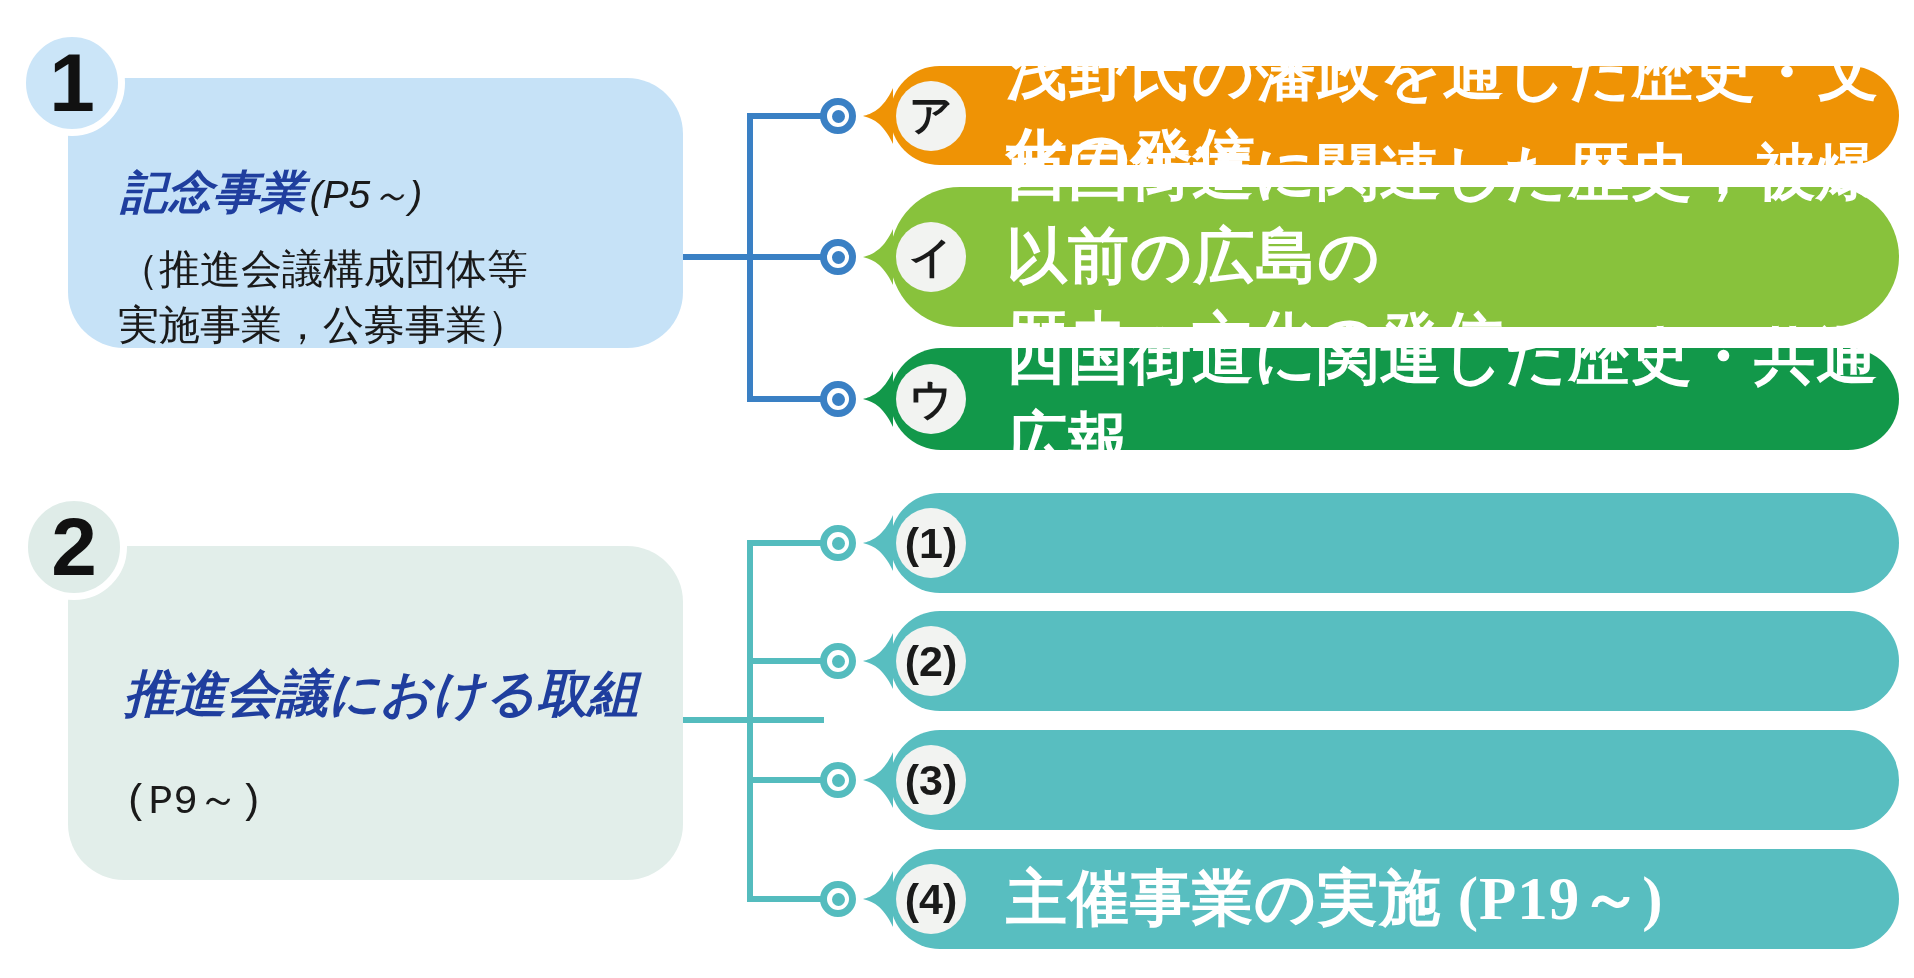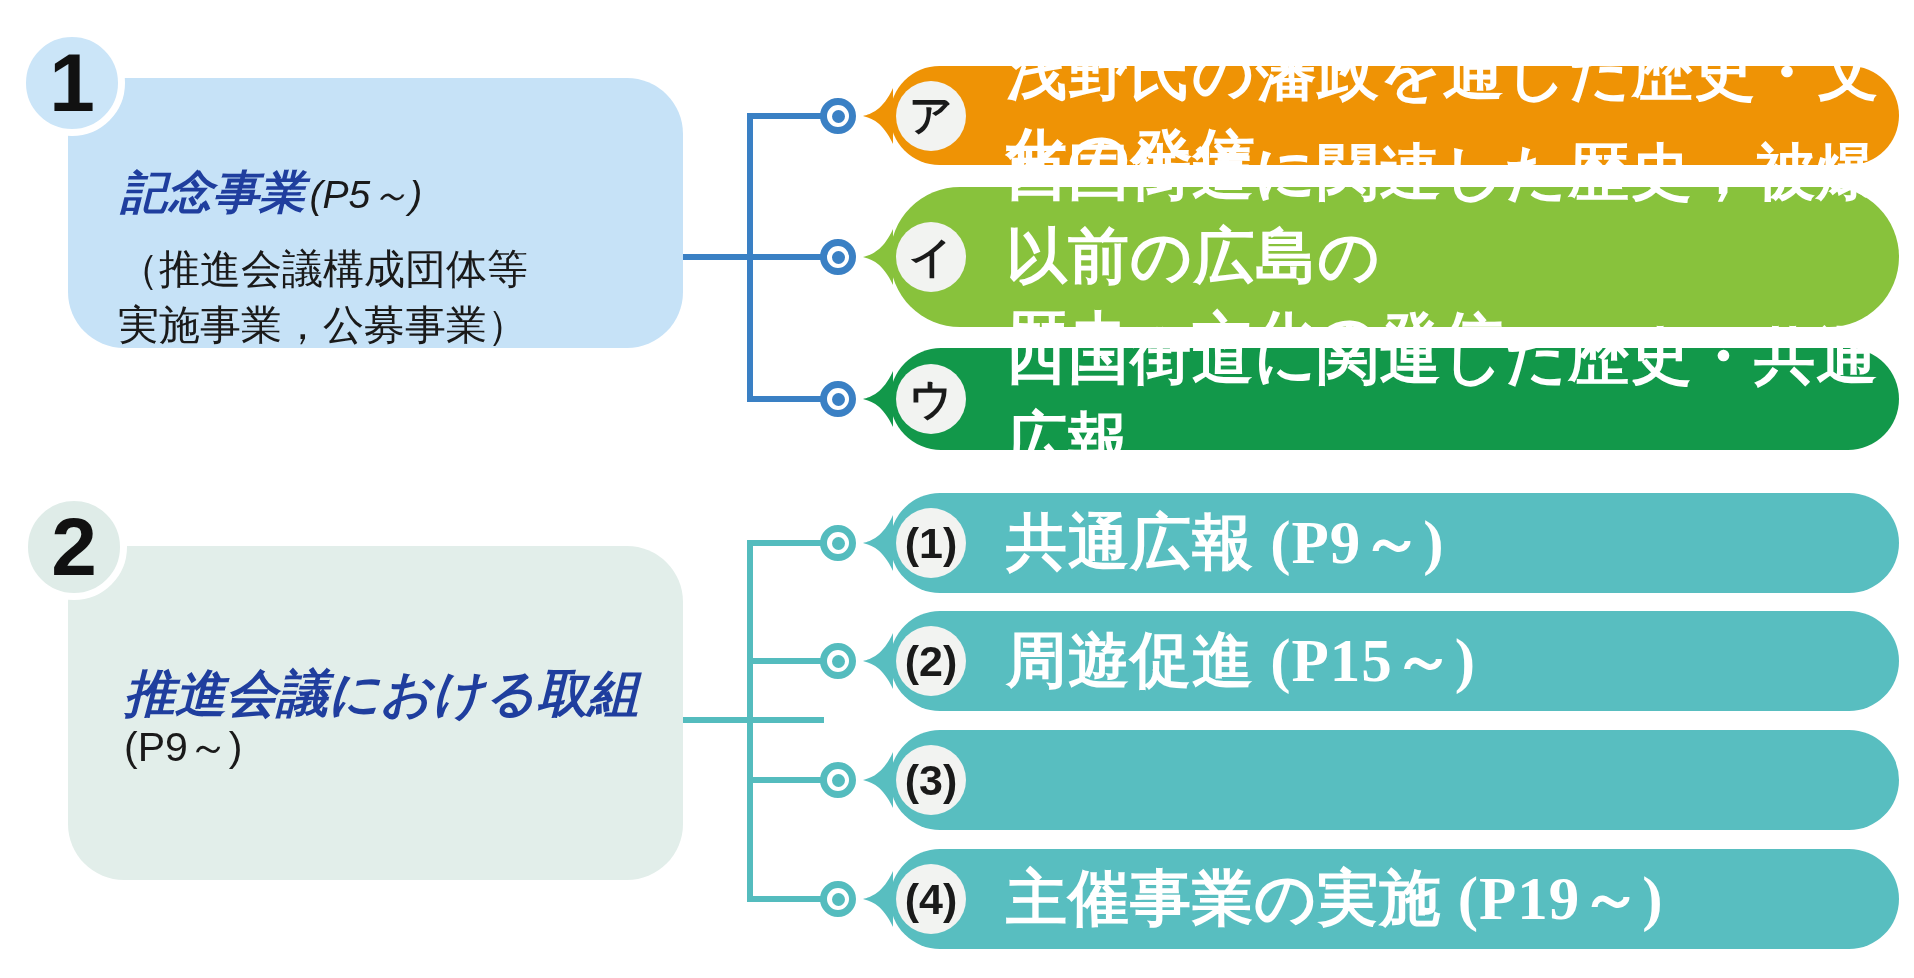--- a/index.html
+++ b/index.html
@@ -120,51 +120,49 @@
   </div>
 
   <div class="num-badge n2">
     <span>2</span>
   </div>
 
   <div class="big-box box2"></div>
   <div class="box-title-row" style="top:628px;left:124px;margin-top:32px;">
     <span class="box-title title2 t">推進会議における取組</span>
   </div>
-  <div class="box-sub" style="top:720px;left:124px;">(P9～)</div>
+  <div class="box-sub" style="top:772px;left:124px;font-family:Liberation Mono, monospace;">(P9～)</div>
 
   <div class="line c-teal" style="left:683px;top:717px;width:141px;height:6px;"></div>
   <div class="line c-teal" style="left:747px;top:540px;width:6px;height:362px;"></div>
   <div class="line c-teal" style="left:750px;top:540px;width:74px;height:6px;"></div>
   <div class="line c-teal" style="left:750px;top:658px;width:74px;height:6px;"></div>
   <div class="line c-teal" style="left:750px;top:777px;width:74px;height:6px;"></div>
   <div class="line c-teal" style="left:750px;top:896px;width:74px;height:6px;"></div>
   <div class="ring teal" style="left:820px;top:525px;"></div>
   <div class="ring teal" style="left:820px;top:643px;"></div>
   <div class="ring teal" style="left:820px;top:762px;"></div>
   <div class="ring teal" style="left:820px;top:881px;"></div>
 
   <div class="pill" style="top: 493px; height: 100px; border-radius: 50px; background-color: rgb(88, 190, 192);">
     <svg class="notch" width="32" height="60" viewBox="0 0 32 60">
       <path d="M32 2 C 22 24, 10 28, 2 30 C 10 32, 22 36, 32 58 Z" fill="#58bec0"></path>
     </svg>
     <div class="pill-badge">
         <span>(1)</span>
       </div>
-    <div class="pill-text">共通広報 (P9～)</div>
   </div>
 
   <div class="pill" style="top: 611px; height: 100px; border-radius: 50px; background-color: rgb(88, 190, 192);">
     <svg class="notch" width="32" height="60" viewBox="0 0 32 60">
       <path d="M32 2 C 22 24, 10 28, 2 30 C 10 32, 22 36, 32 58 Z" fill="#58bec0"></path>
     </svg>
     <div class="pill-badge">
         <span>(2)</span>
       </div>
-    <div class="pill-text">周遊促進 (P15～)</div>
   </div>
 
   <div class="pill" style="top: 730px; height: 100px; border-radius: 50px; background-color: rgb(88, 190, 192);">
     <svg class="notch" width="32" height="60" viewBox="0 0 32 60">
       <path d="M32 2 C 22 24, 10 28, 2 30 C 10 32, 22 36, 32 58 Z" fill="#58bec0"></path>
     </svg>
     <div class="pill-badge">
         <span>(3)</span>
       </div>
   </div>

